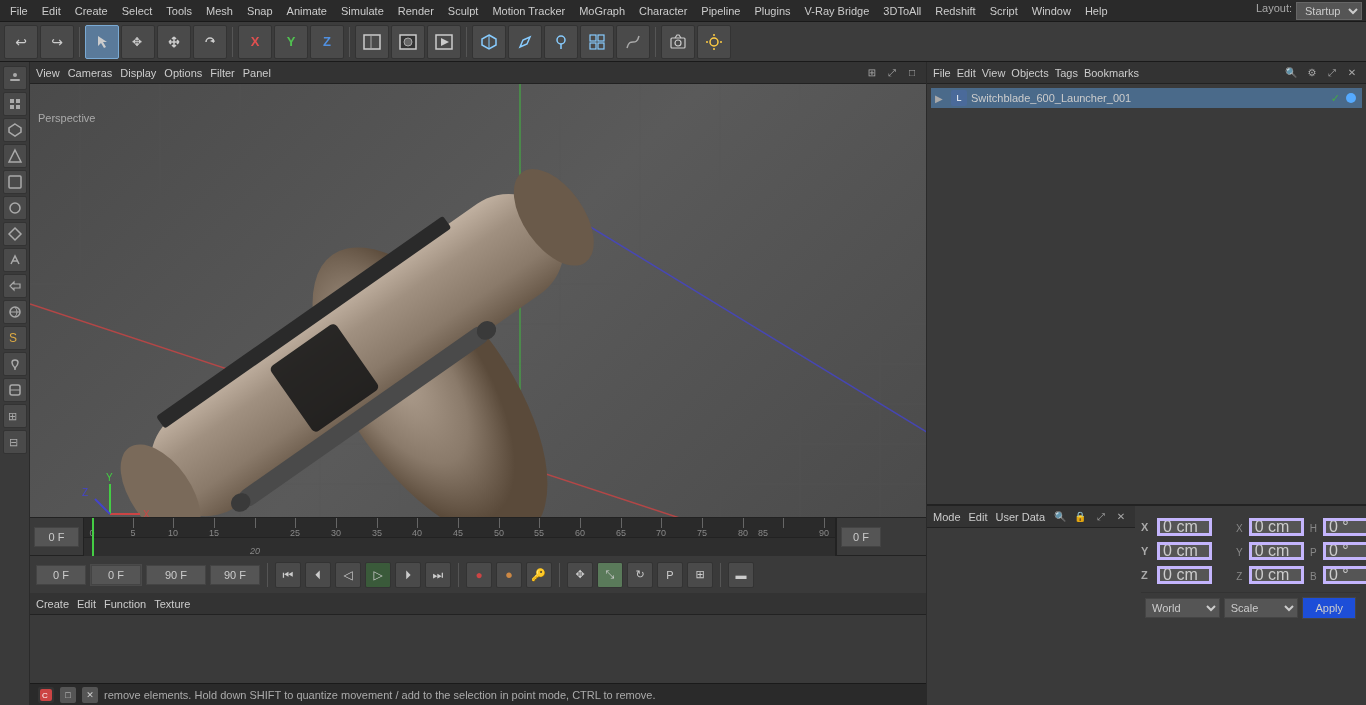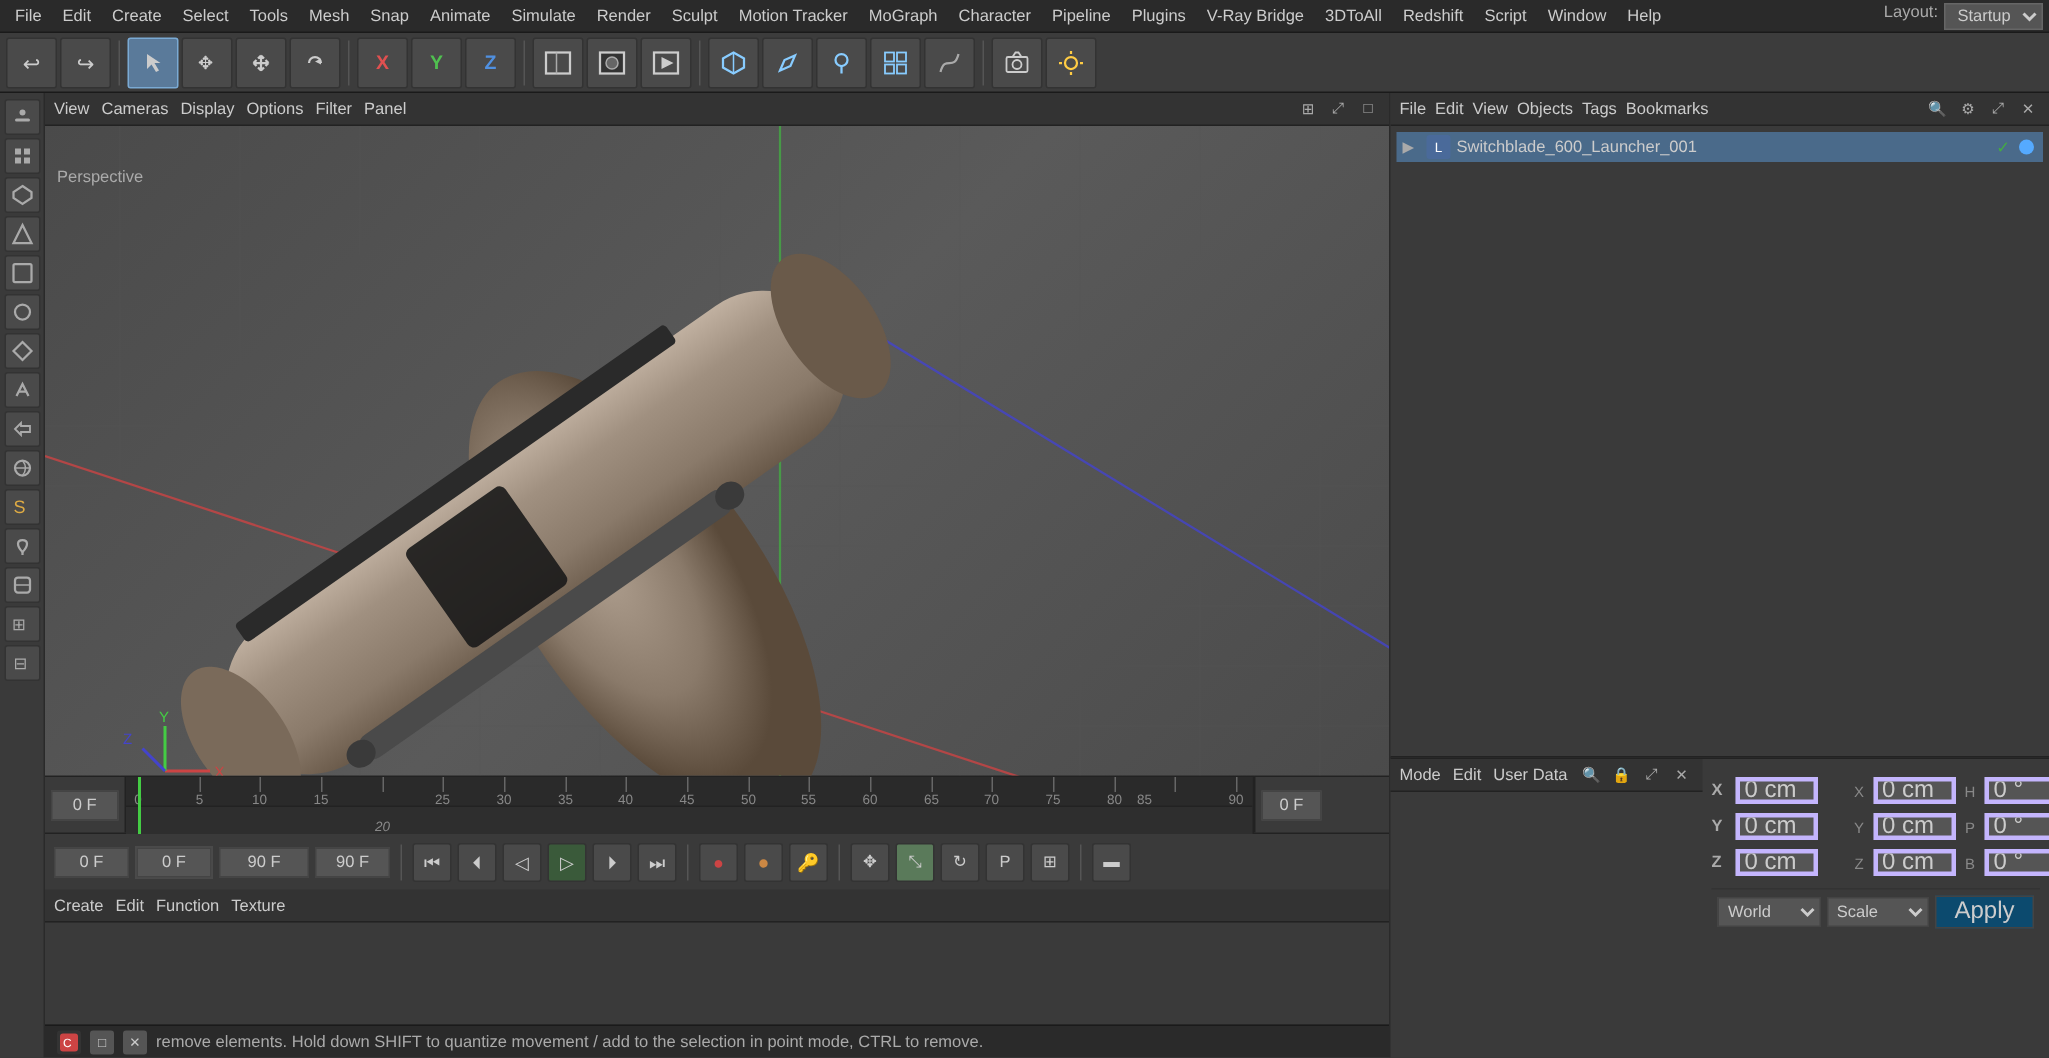--- a/index.html
+++ b/index.html
@@ -91,21 +91,21 @@
     .attr-menu { color: #ccc; cursor: pointer; font-size: 11px; }
     .attr-icons { margin-left: auto; display: flex; gap: 4px; }
     .attr-icon-btn { width: 16px; height: 16px; display: flex; align-items: center; justify-content: center; cursor: pointer; color: #aaa; font-size: 10px; }
     #attr-content { flex: 1; padding: 6px; overflow: hidden; }
     .coord-row { display: flex; align-items: center; height: 22px; gap: 4px; margin-bottom: 2px; }
     .coord-label { width: 12px; color: #aaa; font-size: 11px; font-weight: bold; }
     .coord-input { width: 55px; height: 18px; background: #555; border: 3px solid #c4b5fd; color: #ccc; font-size: 16px; padding: 0 3px; }
     .coord-unit { width: 14px; color: #888; font-size: 10px; }
     .bottom-controls { display: flex; align-items: center; gap: 4px; padding: 4px; border-top: 1px solid #333; }
     .coord-dropdown { height: 20px; background: #555; border: 1px solid #444; color: #ccc; font-size: 11px; padding: 0 2px; }
-    .apply-btn { height: 22px; background: #0c4a6e; border: 1px solid #444; color: #ccc; font-size: 16px; padding: 0 12px; cursor: pointer; }
+    .apply-btn { height: 22px; background: #1d4ed8; border: 1px solid #444; color: #ccc; font-size: 11px; padding: 0 12px; cursor: pointer; }
 
     .material-area-wrapper { display: flex; flex-direction: column; height: 90px; }
 
     
     .obj-check-green { color: #4a4; font-size: 11px; }
   </style>
 </head>
 <body>
 
 <div id="menu-bar">

